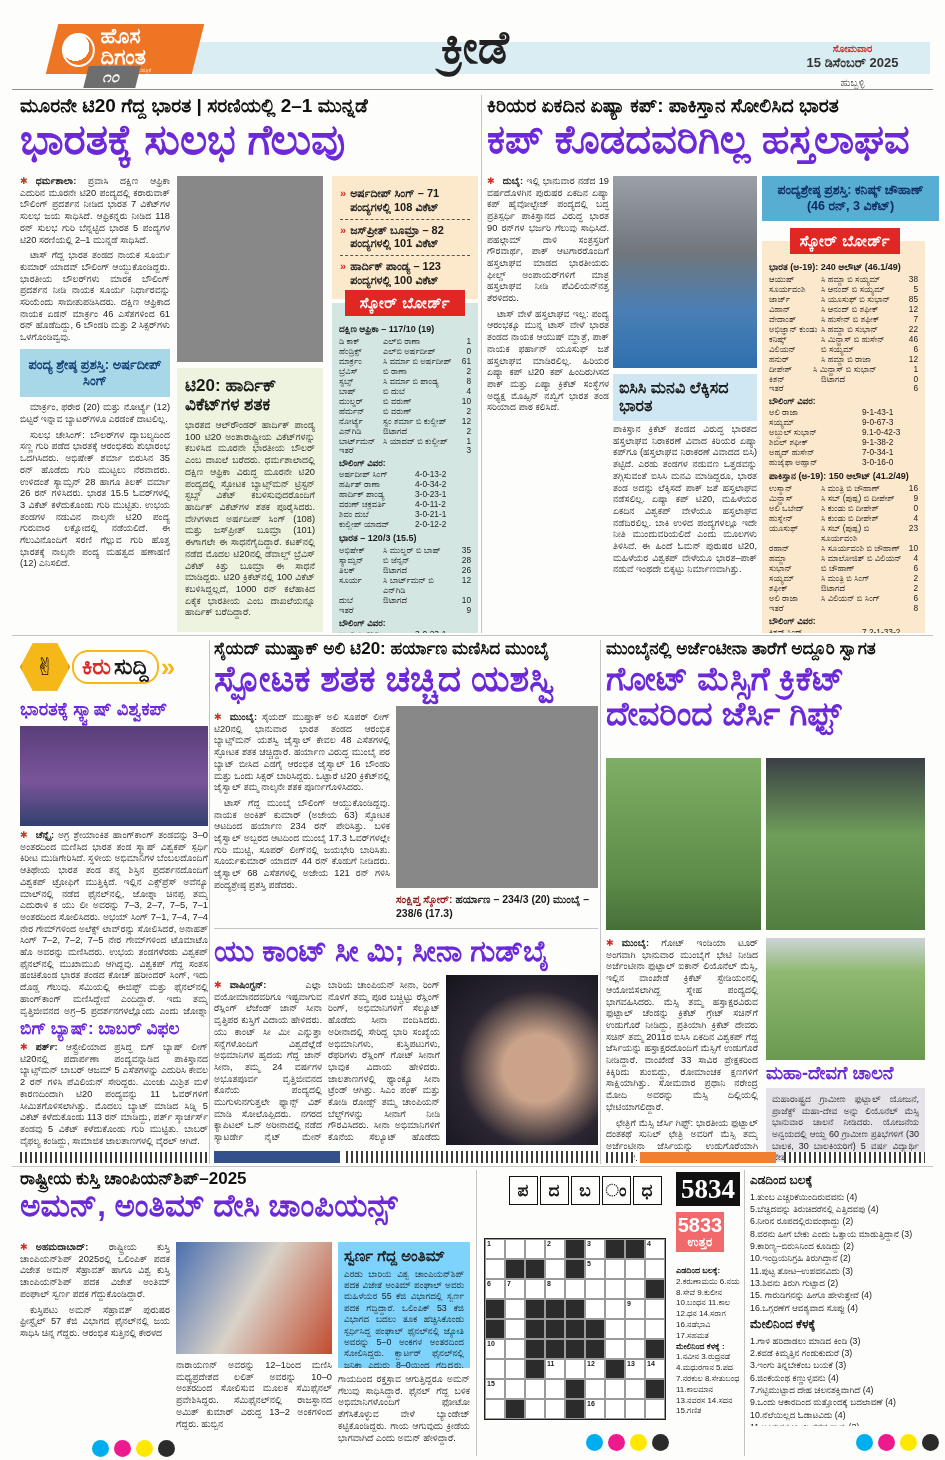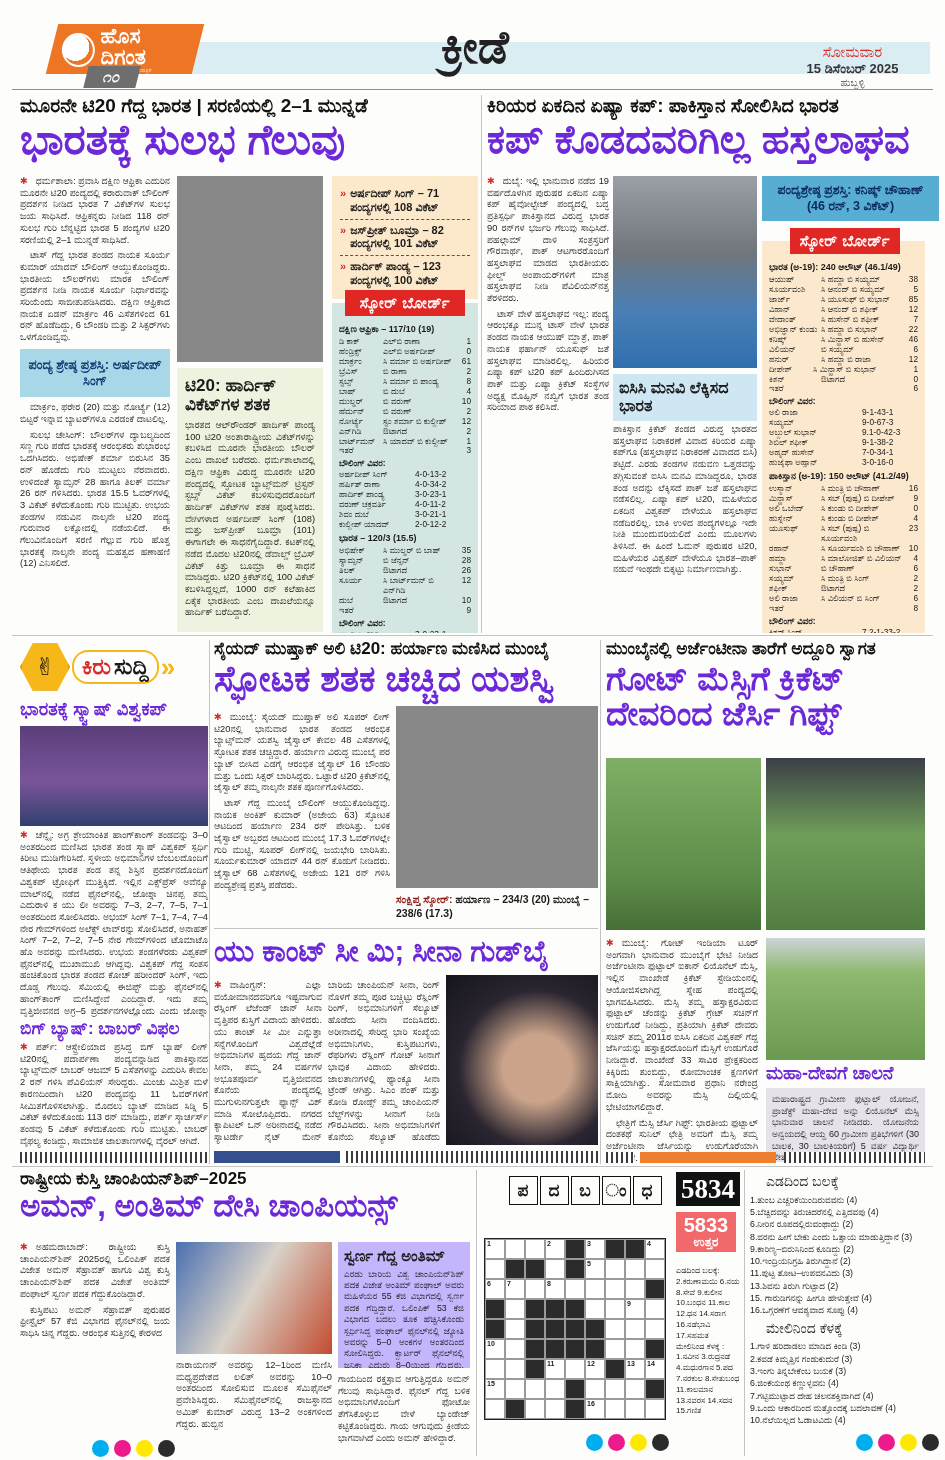--- a/index.html
+++ b/index.html
@@ -10,34 +10,34 @@
   .logo-back{background:#8b8b8b;transform:skewX(-14deg);}
   .logo-main{background:#ee7523;transform:skewX(-14deg);display:flex;align-items:center;gap:6px;padding:2px 10px;}
   .logo-inner{transform:skewX(14deg);display:flex;align-items:center;gap:6px;}
   .emblem{width:30px;height:30px;border-radius:50%;background:radial-gradient(circle at 40% 40%,#fff 55%,#ee7523 56%);border:2px solid #fff;}
   .paper-name{color:#fff;font-weight:bold;font-size:21px;line-height:1;}
   .tagline{color:#ffe8d2;font-size:5.5px;}
   .pageno{background:#6e6e6e;transform:skewX(-14deg);color:#fff;font-weight:bold;font-size:15px;
           display:flex;align-items:center;justify-content:center;}
   .band{background:#d9edf3;}
   .section-title{font-size:46px;font-weight:bold;color:#222;text-align:center;line-height:1;}
-  .day{color:#d92b27;font-weight:normal;font-size:15px;text-align:center;}
+  .day{color:#d92b27;font-weight:bold;font-size:10px;text-align:center;}
   .date{font-weight:bold;font-size:13px;text-align:center;color:#333;}
   .edition{font-size:10px;text-align:center;color:#444;}
   .hrule{border-top:1.5px solid #8f8f8f;}
   .vline{border-left:1px solid #c3c3c3;}
   .hline{border-top:1px solid #c3c3c3;}
   
   .kicker{font-weight:bold;font-size:19px;line-height:1.1;color:#111;}
   .headline{font-weight:bold;line-height:1.05;color:#6d28d9;}
   .bd{font-size:9.3px;line-height:1.26;text-align:justify;color:#222;}
   .bd p{margin:0 0 4px 0;text-indent:10px;}
   .bd p.first{text-indent:0;}
   .star{color:#d92b27;font-weight:bold;}
-  .dl{font-weight:normal;padding-left:8px;}
+  .dl{font-weight:bold;padding-left:8px;}
   
   .award1{background:#a8d8e8;color:#123d75;font-weight:bold;font-size:13px;text-align:center;
           padding:8px 6px;line-height:1.25;}
   .award2{background:#58aed2;color:#0d2b61;font-weight:bold;font-size:12.5px;text-align:center;
           padding:6px 4px;line-height:1.3;}
   .mint{background:#edf3de;padding:8px;}
   .mint h3{margin:0 0 6px 0;font-size:17px;line-height:1.12;}
   .milest{background:#fce9cc;padding:7px 8px;}
   .mi{display:flex;gap:4px;font-size:11px;font-weight:bold;line-height:1.25;padding:4px 0;
       border-bottom:1px dashed #555;}
@@ -92,26 +92,26 @@
            width:max-content;background:#fff;}
   .cw-cell{border:0.5px solid #9a9a9a;position:relative;background:#fff;}
   .cw-cell.black{background:#2b2b2b;}
   .cw-cell span{position:absolute;top:0;left:1px;font-size:7px;font-weight:bold;color:#222;}
   .cw-num{background:#111;color:#fff;font-family:"Liberation Serif","DejaVu Serif",serif;
           font-weight:bold;font-size:27px;display:flex;align-items:center;justify-content:center;}
   .cw-prev{background:#f2696b;color:#fff;text-align:center;padding:3px 0;}
   .cw-prev .n{font-size:20px;font-weight:bold;line-height:1;display:block;}
   .cw-prev .l{font-size:12px;font-weight:bold;display:block;}
   .ans{font-size:8px;line-height:1.35;}
-  .ans .h{font-weight:normal;}
+  .ans .h{font-weight:bold;}
   .clues{font-size:8.8px;line-height:1.4;}
-  .clues .h{font-weight:normal;font-size:14px;margin:2px 16px;}
+  .clues .h{font-weight:bold;font-size:12px;margin:2px 0;}
   .dots{display:flex;gap:5px;}
   .dots span{width:17px;height:17px;border-radius:50%;display:block;}
-  .goldbox{background:#c4b5fd;padding:6px;}
+  .goldbox{background:#7dd3fc;padding:6px;}
   .goldbox h4{margin:0 0 4px 0;font-size:15px;}
   .goldbox .t{font-size:8.8px;line-height:1.3;text-align:justify;}
   .iccbox{background:#cfe7f3;padding:5px 6px;font-size:16px;font-weight:bold;line-height:1.15;}
   .subhead{font-weight:bold;line-height:1.1;}
 </style>
 </head>
 <body>
 
 <div class="page">
 
@@ -690,21 +690,21 @@
       <div class="cw-cell"></div>
       <div class="cw-cell black"></div>
       <div class="cw-cell">
         <span>16</span>
       </div>
       <div class="cw-cell"></div>
       <div class="cw-cell"></div>
       <div class="cw-cell"></div>
     </div>
   <div class="abs cw-num" style="left:676px;top:1172px;width:64px;height:34px;">5834</div>
-  <div class="abs cw-prev" style="left:676px;top:1212px;width:60px;">
+  <div class="abs cw-prev" style="left:676px;top:1212px;width:48px;">
     <span class="n">5833</span>
     <span class="l">ಉತ್ತರ</span>
   </div>
   <div class="abs ans" style="left:676px;top:1266px;width:66px;">
     <div class="h">ಎಡದಿಂದ ಬಲಕ್ಕೆ:</div>
     <div>
 
     <div>2.ಕರುಣಾಮಯಿ 6.ನಯ</div>
         <div>8.ಸೇವೆ 9.ಕುಲೀನ</div>
         <div>10.ಬಂಧನ 11.ಕಾಲ</div>

